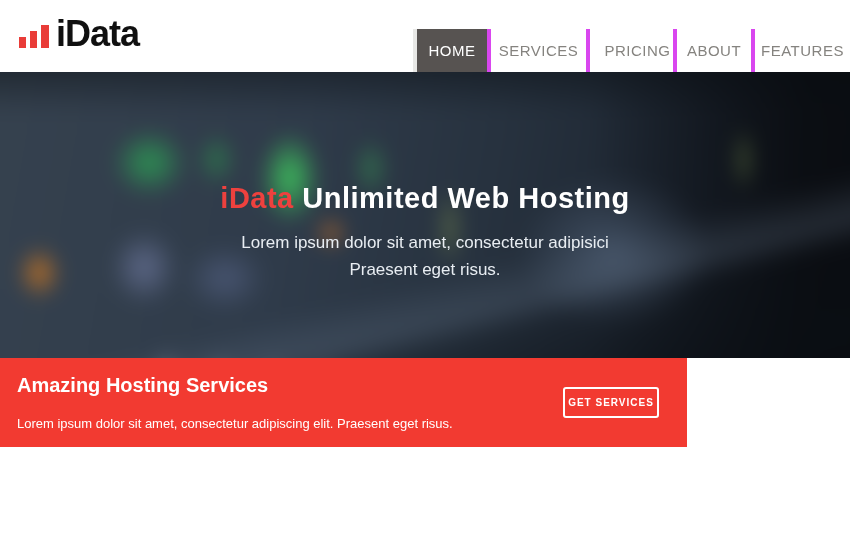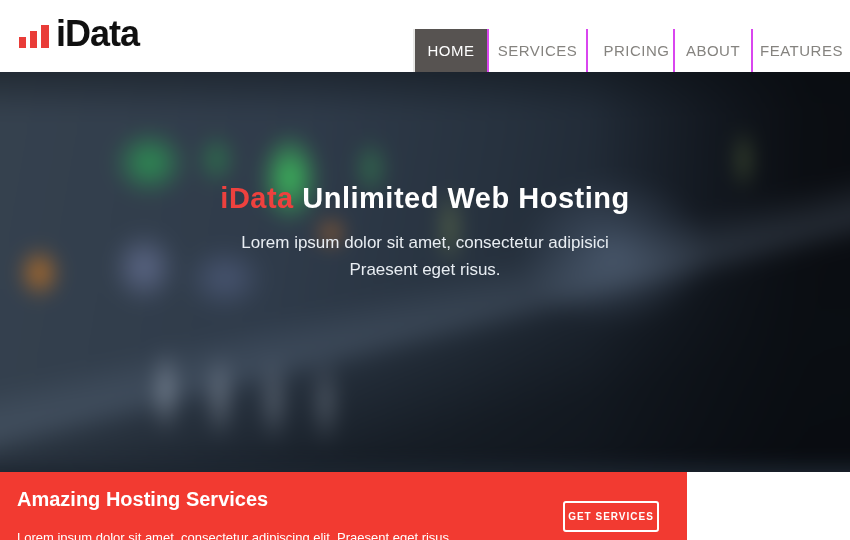--- a/index.html
+++ b/index.html
@@ -9,30 +9,30 @@
   
   .header { position:relative; width:850px; height:72px; background:#ffffff;
     display:flex; align-items:stretch; justify-content:space-between; z-index:5; }
   .logo { display:flex; align-items:center; padding-left:18px; gap:6px; }
   .logo svg { display:block; }
   .logo-text { font-size:36px; font-weight:bold; color:#101010;
     letter-spacing:-1px; line-height:1; padding-bottom:4px; }
   .nav { display:flex; align-items:stretch; height:72px; }
   .nav-item { display:flex; align-items:center; justify-content:center;
     font-size:15px; color:#85837f; text-decoration:none; cursor:pointer;
-    border-left:2px solid #d946ef; letter-spacing:0.5px;margin-top:29px; }
+    border-left:4px solid #d946ef; letter-spacing:0.5px;margin-top:29px; }
   .nav-item.active { background:#575351; color:#ffffff; border-left-color:#e8e8e6; }
   .nav-item:nth-child(1){ width:74px; }
   .nav-item:nth-child(2){ width:99px; }
   .nav-item:nth-child(3){ width:87px;padding-left:12px; }
   .nav-item:nth-child(4){ width:78px; }
   .nav-item:nth-child(5){ width:99px; }
 
   
-  .hero { position:relative; width:850px; height:400px; overflow:hidden;
+  .hero { position:relative; width:850px; height:286px; overflow:hidden;
     background:#1d2631; }
   .hero-bg { position:absolute; left:0; top:0; width:850px; height:379px;
     transform:scale(1.08); filter:blur(9px);
     background-color:#232e3c;
     background-image:
       radial-gradient(50px 45px at 170px 98px,  rgba(44,180,87,0.75), transparent 70%),
       radial-gradient(40px 62px at 300px 112px, rgba(64,216,96,0.88), transparent 70%),
       radial-gradient(25px 35px at 232px 95px,  rgba(44,170,80,0.55), transparent 70%),
       radial-gradient(22px 40px at 375px 103px, rgba(60,190,90,0.45), transparent 70%),
       radial-gradient(16px 55px at 448px 158px, rgba(140,160,80,0.50), transparent 70%),

